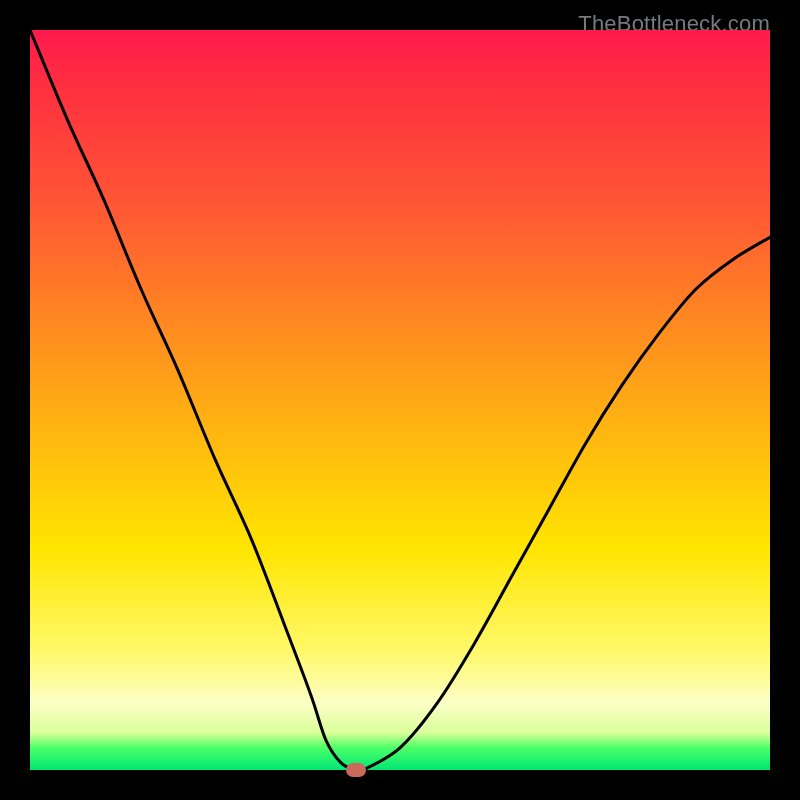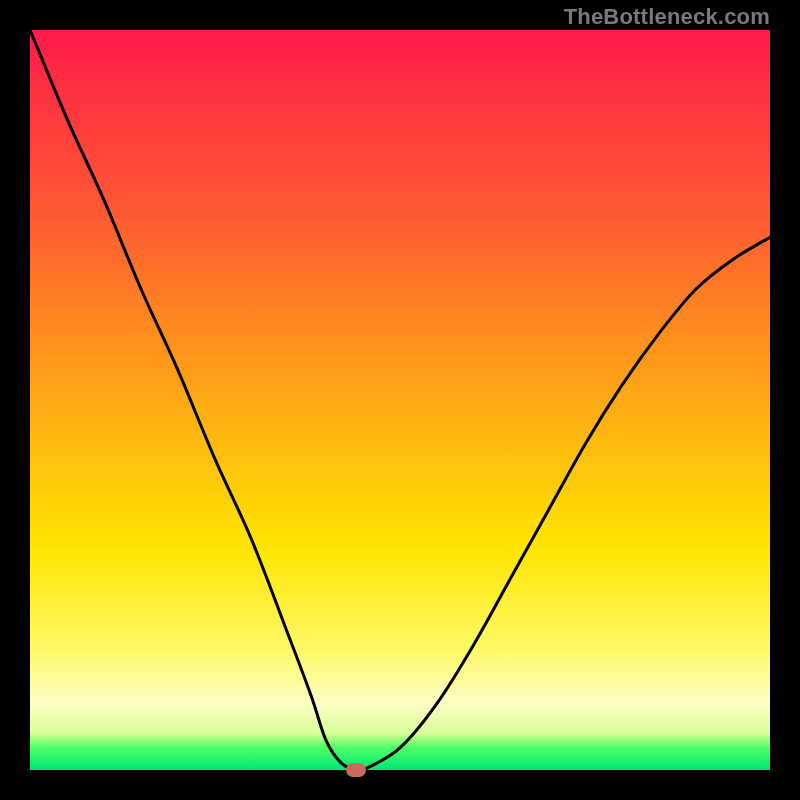--- a/index.html
+++ b/index.html
@@ -51,25 +51,25 @@
     width: 20px;
     height: 14px;
     background: #c96a5a;
     border-radius: 7px;
     left: 0;
     top: 0;
     transform: translate(-50%, -50%);
   }
   .watermark {
     position: absolute;
-    top: 4px;
+    top: 11px;
     right: 30px;
     color: #777a7c;
     font-size: 22px;
-    font-weight: 700;
+    font-weight: 400;
     letter-spacing: 0.2px;
   }
 </style>
 </head>
 <body>
 
 <div class="container">
   <div class="watermark">TheBottleneck.com</div>
   <div class="plot-area">
     <svg class="curve" viewBox="0 0 740 740" preserveAspectRatio="none">

